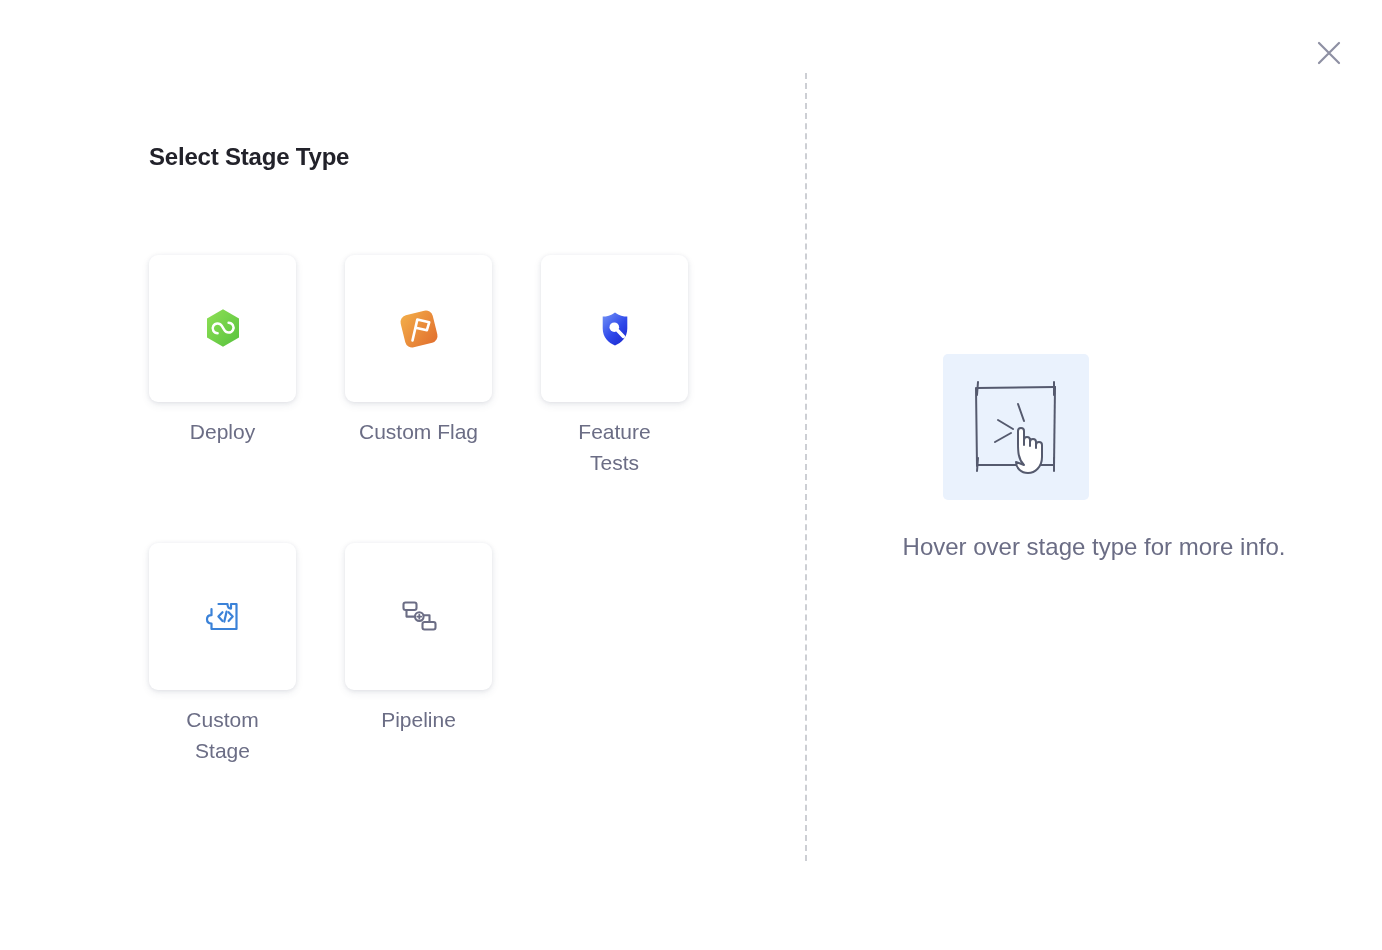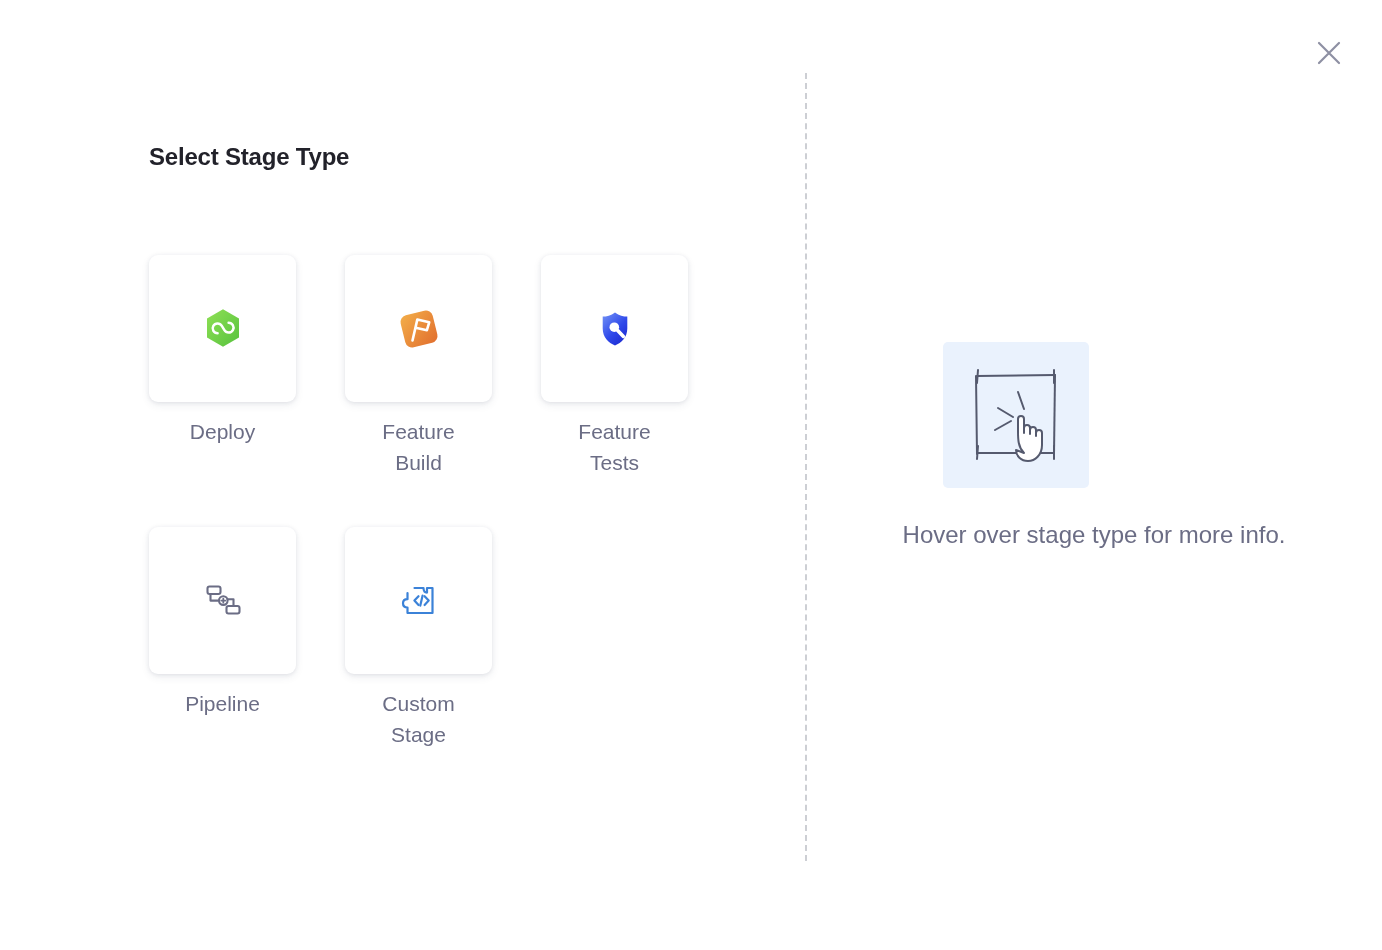--- a/index.html
+++ b/index.html
@@ -64,21 +64,21 @@
     letter-spacing: -0.2px;
   }
 
   .card-grid {
     position: absolute;
     left: 149px;
     top: 255px;
     width: 540px;
     display: flex;
     flex-wrap: wrap;
-    gap: 49px 49px;
+    gap: 65px 49px;
   }
 
   .stage-card-wrap {
     width: 147px;
     display: flex;
     flex-direction: column;
     align-items: center;
   }
 
   .stage-card {
@@ -109,21 +109,21 @@
     display: flex;
     align-items: center;
     justify-content: center;
   }
   .icon-box svg { display: block; }
 
   
   .right-pane {
     position: absolute;
     left: 806px;
-    top: 0;
+    top: 12px;
     width: 576px;
     height: 746px;
   }
 
   .hint-illustration {
     position: absolute;
     left: 137px;    
     top: 342px;
     width: 146px;
     height: 146px;
@@ -196,21 +196,21 @@
                   <stop offset="100%" stop-color="#e2712f"></stop>
                 </linearGradient>
               </defs>
               <g transform="rotate(-14 23 23)">
                 <rect x="6.5" y="6.5" width="33" height="33" rx="7" fill="url(#gFlag)"></rect>
               </g>
               <path d="M16.5 34.5 L21.3 13.6 L33.2 16.3 L30.9 24.2 L19.6 21.7" fill="none" stroke="#ffffff" stroke-width="2.6" stroke-linejoin="round" stroke-linecap="round"></path>
             </svg>
           </span>
         </div>
-        <div class="stage-label">Feature Build</div>
+        <div class="stage-label">Custom Flag</div>
       </div>
 
       <div class="stage-card-wrap">
         <div class="stage-card">
           <span class="icon-box">
             <svg width="46" height="46" viewBox="0 0 46 46">
               <defs>
                 <linearGradient id="gShield" x1="0.1" y1="0" x2="0.85" y2="1">
                   <stop offset="0%" stop-color="#6f8ef5"></stop>
                   <stop offset="55%" stop-color="#2f49ea"></stop>
@@ -230,50 +230,50 @@
             </svg>
           </span>
         </div>
         <div class="stage-label">Feature Tests</div>
       </div>
 
       <div class="stage-card-wrap">
         <div class="stage-card">
           <span class="icon-box">
             <svg width="46" height="46" viewBox="0 0 46 46">
+              <path d="M18.5 10 L27.5 10 C27.5 13 29 14.6 31 14.6 L31 10 L36.5 10
+                       L36.5 35 L11.5 35 L11.5 29.5 C8.5 29.5 7 27.6 7 25.3
+                       C7 23 8.5 21.2 11.5 21.2 L11.5 15" fill="none" stroke="#3b82d8" stroke-width="2.2" stroke-linejoin="round" stroke-linecap="round"></path>
+              <path d="M22.5 18.2 L18.4 22.6 L22.5 27" fill="none" stroke="#3b82d8" stroke-width="2.2" stroke-linejoin="round" stroke-linecap="round"></path>
+              <path d="M28.6 18.2 L32.7 22.6 L28.6 27" fill="none" stroke="#3b82d8" stroke-width="2.2" stroke-linejoin="round" stroke-linecap="round"></path>
+              <path d="M26.6 17.6 L24.3 27.6" fill="none" stroke="#3b82d8" stroke-width="2.2" stroke-linecap="round"></path>
+            </svg>
+          </span>
+        </div>
+        <div class="stage-label">Custom Stage</div>
+      </div>
+
+      <div class="stage-card-wrap">
+        <div class="stage-card">
+          <span class="icon-box">
+            <svg width="46" height="46" viewBox="0 0 46 46">
               <g fill="none" stroke="#6b6d85" stroke-width="2.1" stroke-linejoin="round" stroke-linecap="round">
                 <rect x="7.5" y="8.5" width="13" height="7.5" rx="2"></rect>
                 <path d="M10.5 16 L10.5 22.6 L18.5 22.6"></path>
                 <circle cx="23.3" cy="22.6" r="4.3"></circle>
                 <path d="M21.3 22.6 L25.3 22.6 M23.3 20.6 L23.3 24.6" stroke-width="1.8"></path>
                 <path d="M27.6 21.2 L33.5 21.2 L33.5 28"></path>
                 <rect x="26.5" y="28" width="13" height="7.5" rx="2"></rect>
               </g>
             </svg>
           </span>
         </div>
         <div class="stage-label">Pipeline</div>
       </div>
 
-      <div class="stage-card-wrap">
-        <div class="stage-card">
-          <span class="icon-box">
-            <svg width="46" height="46" viewBox="0 0 46 46">
-              <path d="M18.5 10 L27.5 10 C27.5 13 29 14.6 31 14.6 L31 10 L36.5 10
-                       L36.5 35 L11.5 35 L11.5 29.5 C8.5 29.5 7 27.6 7 25.3
-                       C7 23 8.5 21.2 11.5 21.2 L11.5 15" fill="none" stroke="#3b82d8" stroke-width="2.2" stroke-linejoin="round" stroke-linecap="round"></path>
-              <path d="M22.5 18.2 L18.4 22.6 L22.5 27" fill="none" stroke="#3b82d8" stroke-width="2.2" stroke-linejoin="round" stroke-linecap="round"></path>
-              <path d="M28.6 18.2 L32.7 22.6 L28.6 27" fill="none" stroke="#3b82d8" stroke-width="2.2" stroke-linejoin="round" stroke-linecap="round"></path>
-              <path d="M26.6 17.6 L24.3 27.6" fill="none" stroke="#3b82d8" stroke-width="2.2" stroke-linecap="round"></path>
-            </svg>
-          </span>
-        </div>
-        <div class="stage-label">Custom Stage</div>
-      </div>
-
     </div>
   </div>
 
   <div class="right-pane">
 
     <div class="hint-illustration">
       <svg width="116" height="116" viewBox="0 0 116 116">
         <g fill="none" stroke="#555a6e" stroke-width="2" stroke-linecap="round">
 
           <path d="M19 19 L97 18"></path>

